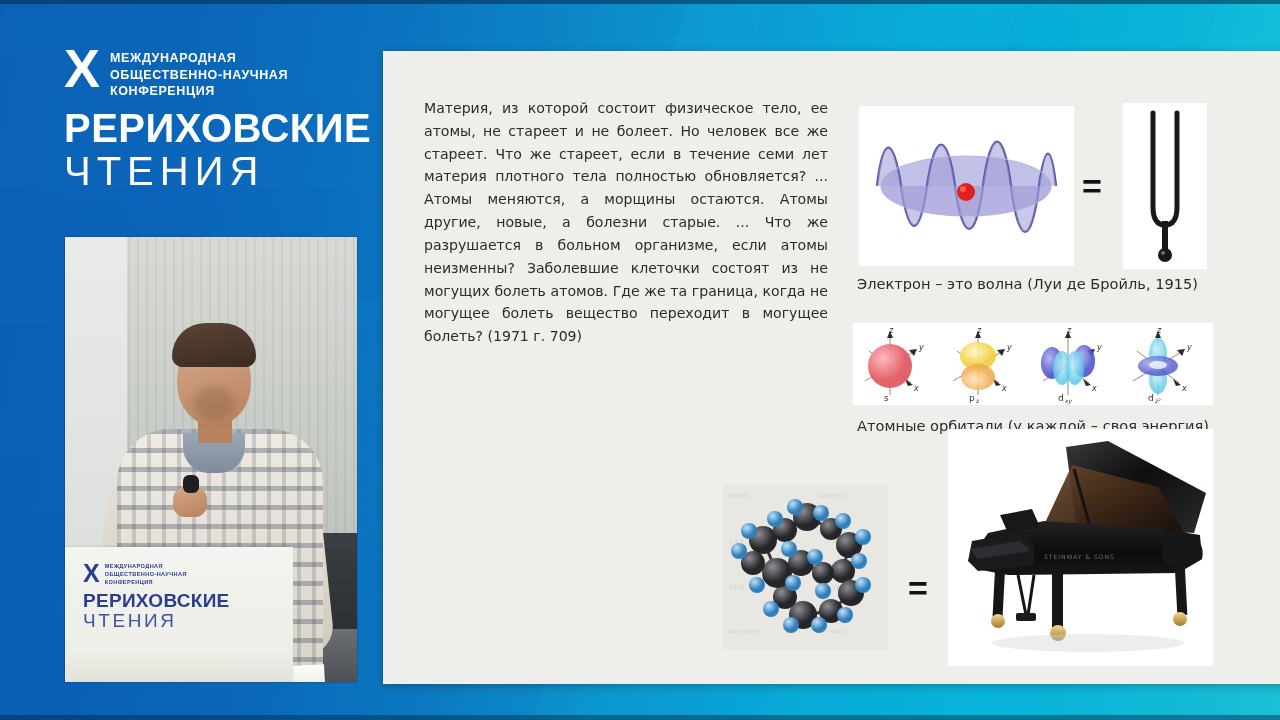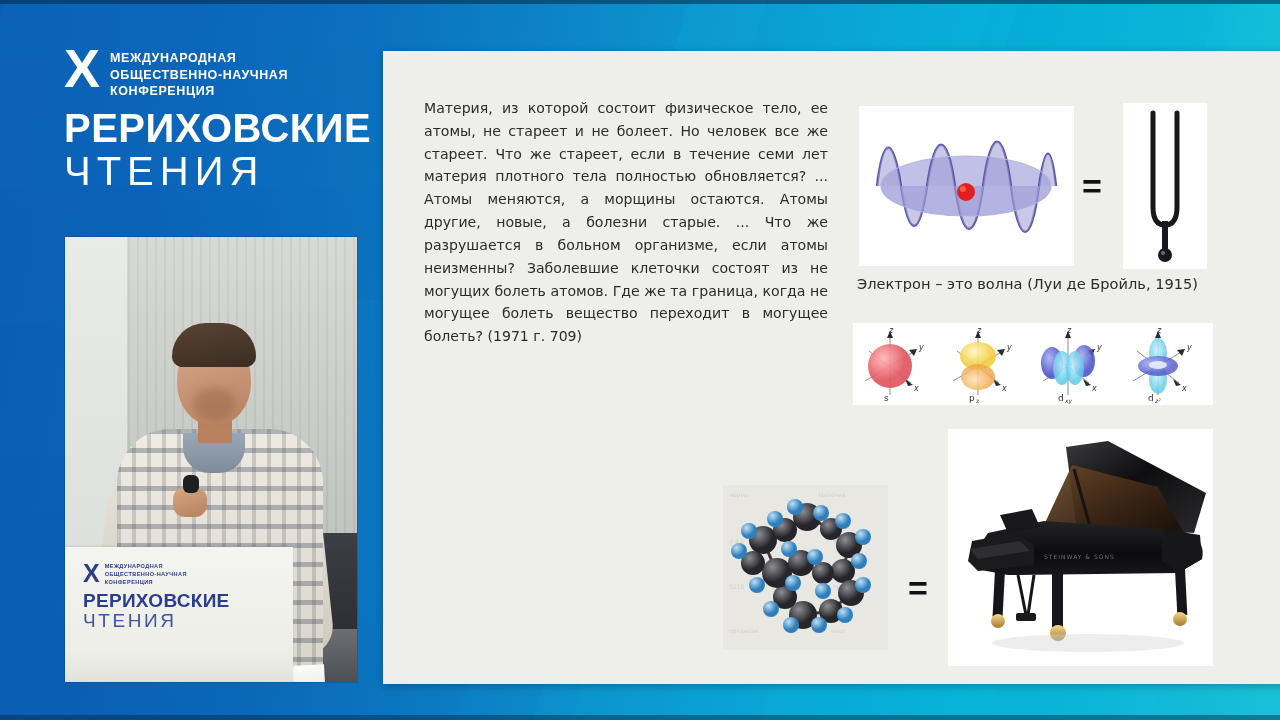--- a/index.html
+++ b/index.html
@@ -378,20 +378,21 @@
           <ellipse cx="37" cy="42" rx="9" ry="4" fill="#eef2ff" opacity="0.85"></ellipse>
           <text x="27" y="78" font-family="DejaVu Sans, sans-serif" font-size="9" fill="#333">d</text>
           <text x="34" y="80" font-family="DejaVu Sans, sans-serif" font-size="6" font-style="italic" fill="#333">z²</text>
           <text x="36" y="10" font-family="DejaVu Sans, sans-serif" font-size="8" font-style="italic" fill="#333">z</text>
           <text x="66" y="27" font-family="DejaVu Sans, sans-serif" font-size="8" font-style="italic" fill="#333">y</text>
           <text x="61" y="68" font-family="DejaVu Sans, sans-serif" font-size="8" font-style="italic" fill="#333">x</text>
         </g>
       </svg>
     </div>
 
+    <div id="orb-caption">Атомные орбитали (у каждой – своя энергия)</div>
 
     <div id="mol-box">
       <svg width="165" height="165" viewBox="0 0 165 165">
         <defs>
           <radialGradient id="gGrey" cx="35%" cy="30%">
             <stop offset="0%" stop-color="#8e8e92"></stop>
               <stop offset="100%" stop-color="#26262a"></stop>
           </radialGradient>
           <radialGradient id="gBlue" cx="35%" cy="30%">
             <stop offset="0%" stop-color="#bfe0f5"></stop>

